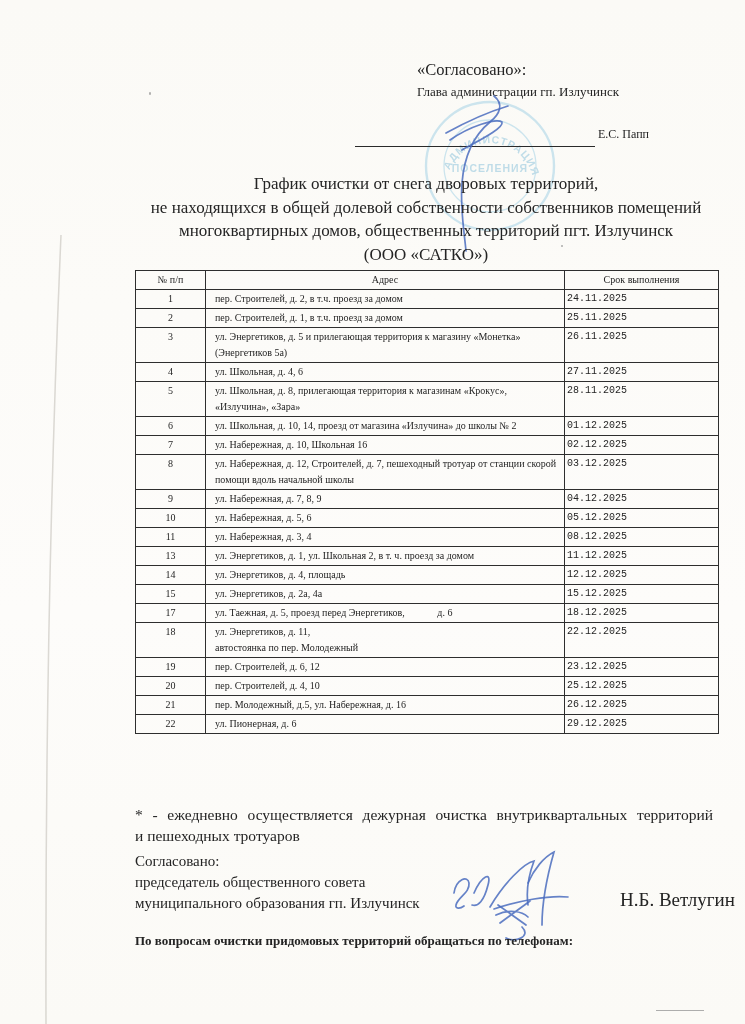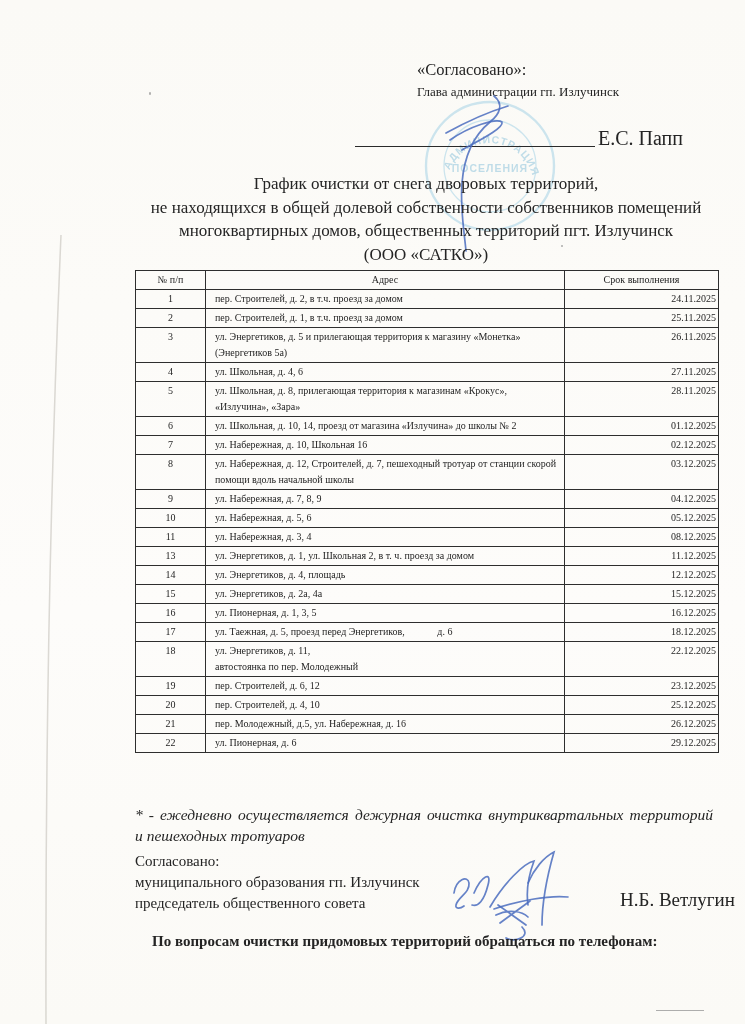--- a/index.html
+++ b/index.html
@@ -13,48 +13,48 @@
     position:relative; width:745px; height:1024px;
     background:linear-gradient(180deg,#fbfaf6 0%,#fdfcfa 60%,#fbfaf6 100%);
     overflow:hidden;
   }
   .abs { position:absolute; }
 
   
   .approval-label   { left:417px; top:60px;  font-size:16.5px; }
   .approver-title   { left:417px; top:84px;  font-size:13px; }
   .sign-line-1      { left:355px; top:146px; width:240px; height:1px; background:#2a2a2a; }
-  .approver-name    { left:598px; top:127px; font-size:20px; }
+  .approver-name    { left:598px; top:127px; font-size:12px; }
 
   
   .stamp { left:416px; top:96px; opacity:0.55; pointer-events:none; }
   .stamp text { fill:#8fc4dc; font-family:"Liberation Sans",sans-serif; font-weight:bold; }
   .sig   { pointer-events:none; }
   .sig path { fill:none; stroke:#4a6cbe; stroke-width:1.7; stroke-linecap:round; opacity:0.85; }
   .sig1 { left:428px; top:88px; }
   .sig2 { left:438px; top:843px; }
 
   
   .doc-title { left:60px; top:172px; width:732px; text-align:center; font-size:17px; line-height:23.5px; }
 
   
   .schedule-table { left:135px; top:270px; }
   table { border-collapse:collapse; table-layout:fixed; width:583px; font-size:10px; }
   th,td { border:1px solid #2e2e2e; vertical-align:top; line-height:16px; padding:1px 2px; font-weight:normal; }
   th { text-align:center; }
   td.num  { text-align:center; }
   td.addr { text-align:left; padding-left:9px; white-space:pre-wrap; }
-  td.date { text-align:right; }
-
-  
-  .footnote { left:135px; top:804px; width:578px; font-style:italic; font-size:15.5px; line-height:21px; }
+  td.date { text-align:left;font-family:Liberation Mono, monospace; }
+
+  
+  .footnote { left:135px; top:804px; width:578px; font-size:15.5px; line-height:21px; }
   .footnote .j { text-align:justify; text-align-last:justify; }
   .agreement { left:135px; top:851px; font-size:15px; line-height:21px; }
   .agree-name { left:620px; top:889px; font-size:19px; }
-  .contacts { left:152px; top:931px; font-size:15px; line-height:20px; font-weight:bold; }
+  .contacts { left:135px; top:931px; font-size:13px; line-height:20px; font-weight:bold; }
 
   
   .speck-1 { left:149px; top:92px; width:2px; height:3px; background:#8a8a8a; opacity:.65; border-radius:1px; }
   .speck-2 { left:561px; top:245px; width:2px; height:2px; background:#777; opacity:.6; border-radius:1px; }
   .edge-line-bottom { left:656px; top:1010px; width:48px; height:1px; background:#9a9a9a; opacity:.8; }
   .edge-shadow { left:0; top:0; pointer-events:none; }
 </style>
 </head>
 <body>
 
@@ -169,25 +169,20 @@
             <td class="num">14</td>
             <td class="addr">ул. Энергетиков, д. 4, площадь</td>
             <td class="date">12.12.2025</td>
           </tr>
           <tr>
             <td class="num">15</td>
             <td class="addr">ул. Энергетиков, д. 2а, 4а</td>
             <td class="date">15.12.2025</td>
           </tr>
           <tr>
-            <td class="num">16</td>
-            <td class="addr">ул. Пионерная, д. 1, 3, 5</td>
-            <td class="date">16.12.2025</td>
-          </tr>
-          <tr>
             <td class="num">17</td>
             <td class="addr">ул. Таежная, д. 5, проезд перед Энергетиков,             д. 6</td>
             <td class="date">18.12.2025</td>
           </tr>
           <tr>
             <td class="num">18</td>
             <td class="addr">ул. Энергетиков, д. 11,
 автостоянка по пер. Молодежный</td>
             <td class="date">22.12.2025</td>
           </tr>
@@ -215,22 +210,22 @@
     </table>
   </div>
 
   <div class="abs footnote">
     <div class="j">* - ежедневно осуществляется дежурная очистка внутриквартальных территорий</div>
     <div>и пешеходных тротуаров</div>
   </div>
 
   <div class="abs agreement">
     <div>Согласовано:</div>
+    <div>председатель общественного совета</div>
     <div>муниципального образования гп. Излучинск</div>
-    <div>председатель общественного совета</div>
   </div>
   <div class="abs agree-name">Н.Б. Ветлугин</div>
 
   <svg class="abs sig sig2" width="150" height="105" viewBox="0 0 150 105">
     <path d="M 16,50 C 18,36 30,32 31,40 C 32,50 20,54 18,62 C 17,66 22,66 26,63"></path>
     <path d="M 36,50 C 44,32 54,28 50,42 C 46,58 40,64 34,62"></path>
     <path d="M 52,64 C 66,40 86,20 96,18 C 90,34 88,48 90,62"></path>
     <path d="M 90,40 C 96,26 106,14 116,9 C 110,30 104,56 104,82"></path>
     <path d="M 56,66 C 80,58 110,52 130,54"></path>
     <path d="M 62,80 L 92,58 M 88,82 L 60,62 M 58,72 C 70,66 84,68 90,74"></path>

